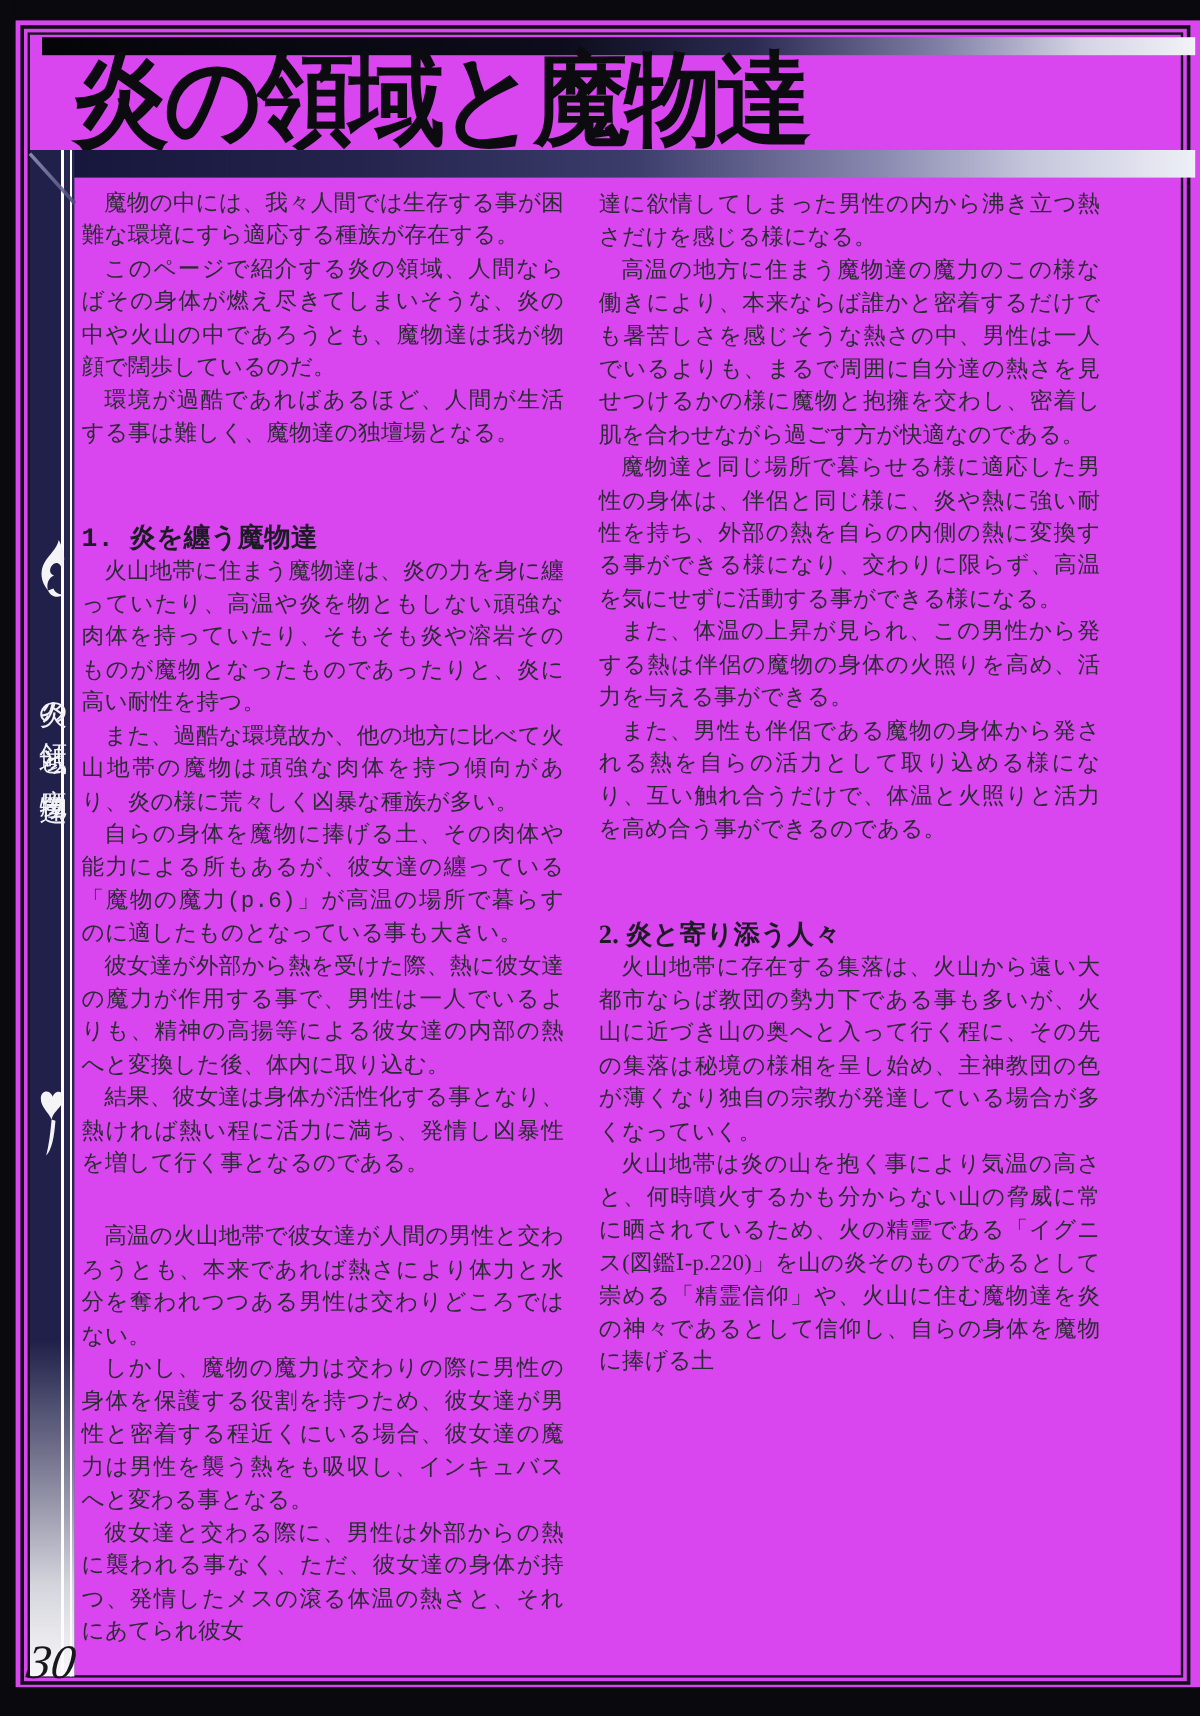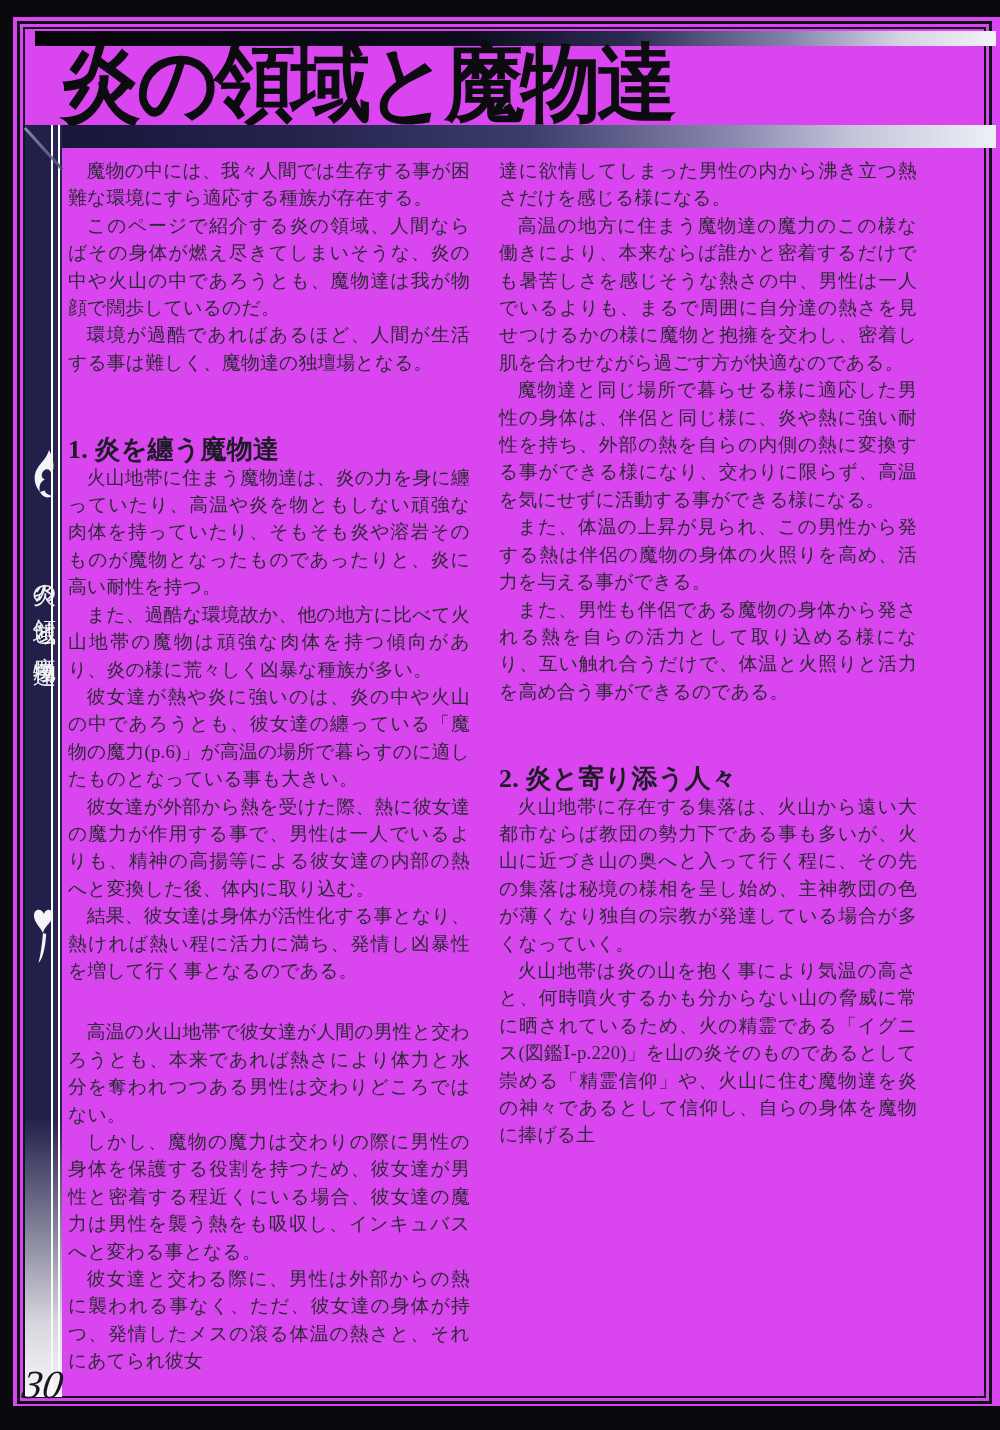--- a/index.html
+++ b/index.html
@@ -67,27 +67,27 @@
     font-family:"Liberation Serif","DejaVu Serif",serif;
     transform:skewX(-8deg);
   }
   
   .col {
     position:absolute; top:140px;
     font-size:18.8px; line-height:27.4px; color:#2b2b33;
     text-align:justify; text-justify:inter-ideograph;
     word-break:break-all; letter-spacing:0.2px;
   }
-  .col-left  { left:55px;  width:402px; }
+  .col-left  { left:55px;  width:402px;font-family:Liberation Mono, monospace; }
   .col-right { left:486px; width:418px; }
   .col p { margin:0; }
   .col p.ind { text-indent:1em; }
   .gap1 { margin-top:34px !important; }
   .sec-heading {
-    margin-top:60px !important; font-weight:bold; color:#1b1b23; font-size:26px;
+    margin-top:60px !important; font-weight:bold; color:#1b1b23; font-size:22px;
   }
 </style>
 </head>
 <body>
 
 <div class="edge-top"></div>
 <div class="edge-left"></div>
 <div class="edge-bottom"></div>
 
 <div class="page">
@@ -117,21 +117,21 @@
 
   <div class="page-number">30</div>
 
   <div class="col col-left">
     <p class="ind">魔物の中には、我々人間では生存する事が困難な環境にすら適応する種族が存在する。</p>
     <p class="ind">このページで紹介する炎の領域、人間ならばその身体が燃え尽きてしまいそうな、炎の中や火山の中であろうとも、魔物達は我が物顔で闊歩しているのだ。</p>
     <p class="ind">環境が過酷であればあるほど、人間が生活する事は難しく、魔物達の独壇場となる。</p>
     <p class="sec-heading">1. 炎を纏う魔物達</p>
     <p class="ind">火山地帯に住まう魔物達は、炎の力を身に纏っていたり、高温や炎を物ともしない頑強な肉体を持っていたり、そもそも炎や溶岩そのものが魔物となったものであったりと、炎に高い耐性を持つ。</p>
     <p class="ind">また、過酷な環境故か、他の地方に比べて火山地帯の魔物は頑強な肉体を持つ傾向があり、炎の様に荒々しく凶暴な種族が多い。</p>
-    <p class="ind">彼女達が熱や炎に強いのは、炎の中や火山の中であろうとも、彼女達の纏っている「魔物の魔力(p.6)」が高温の場所で暮らすのに適したものとなっている事も大きい。</p>
+    <p class="ind">自らの身体を魔物に捧げる土、その肉体や能力による所もあるが、彼女達の纏っている「魔物の魔力(p.6)」が高温の場所で暮らすのに適したものとなっている事も大きい。</p>
     <p class="ind">彼女達が外部から熱を受けた際、熱に彼女達の魔力が作用する事で、男性は一人でいるよりも、精神の高揚等による彼女達の内部の熱へと変換した後、体内に取り込む。</p>
     <p class="ind">結果、彼女達は身体が活性化する事となり、熱ければ熱い程に活力に満ち、発情し凶暴性を増して行く事となるのである。</p>
     <p class="ind gap1">高温の火山地帯で彼女達が人間の男性と交わろうとも、本来であれば熱さにより体力と水分を奪われつつある男性は交わりどころではない。</p>
     <p class="ind">しかし、魔物の魔力は交わりの際に男性の身体を保護する役割を持つため、彼女達が男性と密着する程近くにいる場合、彼女達の魔力は男性を襲う熱をも吸収し、インキュバスへと変わる事となる。</p>
     <p class="ind">彼女達と交わる際に、男性は外部からの熱に襲われる事なく、ただ、彼女達の身体が持つ、発情したメスの滾る体温の熱さと、それにあてられ彼女</p>
   </div>
 
   <div class="col col-right">
     <p>達に欲情してしまった男性の内から沸き立つ熱さだけを感じる様になる。</p>
     <p class="ind">高温の地方に住まう魔物達の魔力のこの様な働きにより、本来ならば誰かと密着するだけでも暑苦しさを感じそうな熱さの中、男性は一人でいるよりも、まるで周囲に自分達の熱さを見せつけるかの様に魔物と抱擁を交わし、密着し肌を合わせながら過ごす方が快適なのである。</p>

